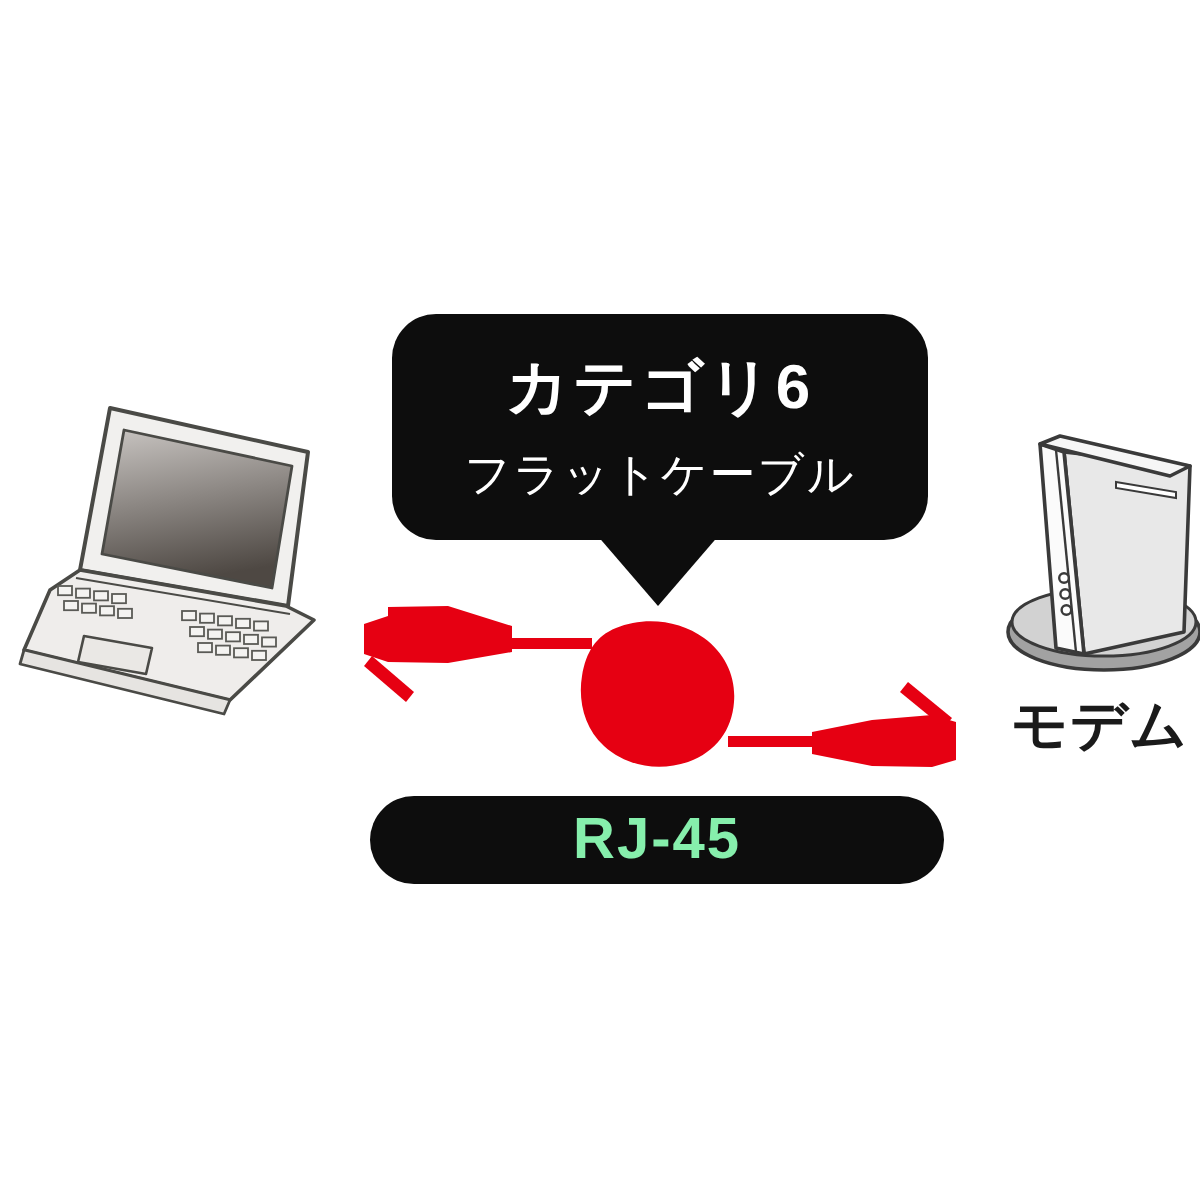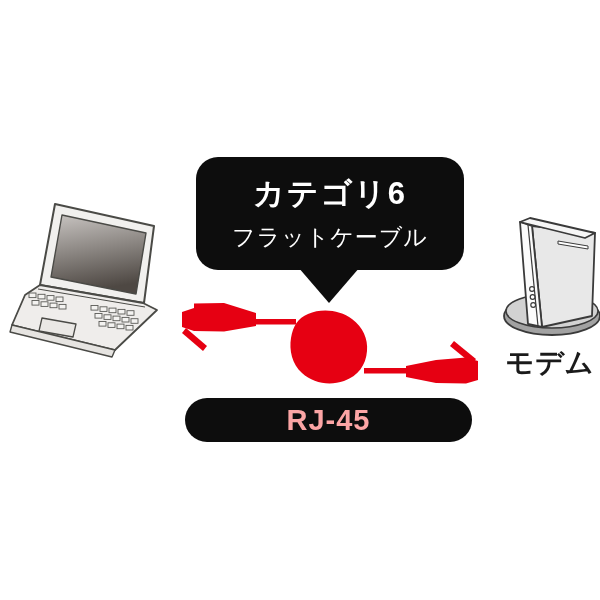--- a/index.html
+++ b/index.html
@@ -17,21 +17,21 @@
   .callout-line1{font-size:31px;font-weight:bold;letter-spacing:2px;line-height:1;}
   .callout-line2{font-size:23px;font-weight:normal;letter-spacing:1px;line-height:1;}
   .callout-tail{
     position:absolute;left:298px;top:267px;width:0;height:0;
     border-left:31px solid transparent;border-right:31px solid transparent;
     border-top:36px solid #0d0d0d;
   }
   
   .pill{
     position:absolute;left:185px;top:398px;width:287px;height:44px;
-    background:#0d0d0d;border-radius:22px;color:#fca5a5;
+    background:#0d0d0d;border-radius:22px;color:#86efac;
     display:flex;align-items:center;justify-content:center;
     font-size:29px;font-weight:bold;letter-spacing:1px;
   }
   
   .laptop-wrap{position:absolute;left:5px;top:196px;width:160px;height:165px;}
   .router-wrap{position:absolute;left:498px;top:216px;width:104px;height:124px;}
   .cable-wrap{position:absolute;left:180px;top:293px;width:300px;height:100px;}
   
   .device-label{
     position:absolute;color:#1a1a1a;font-weight:bold;font-size:28px;

